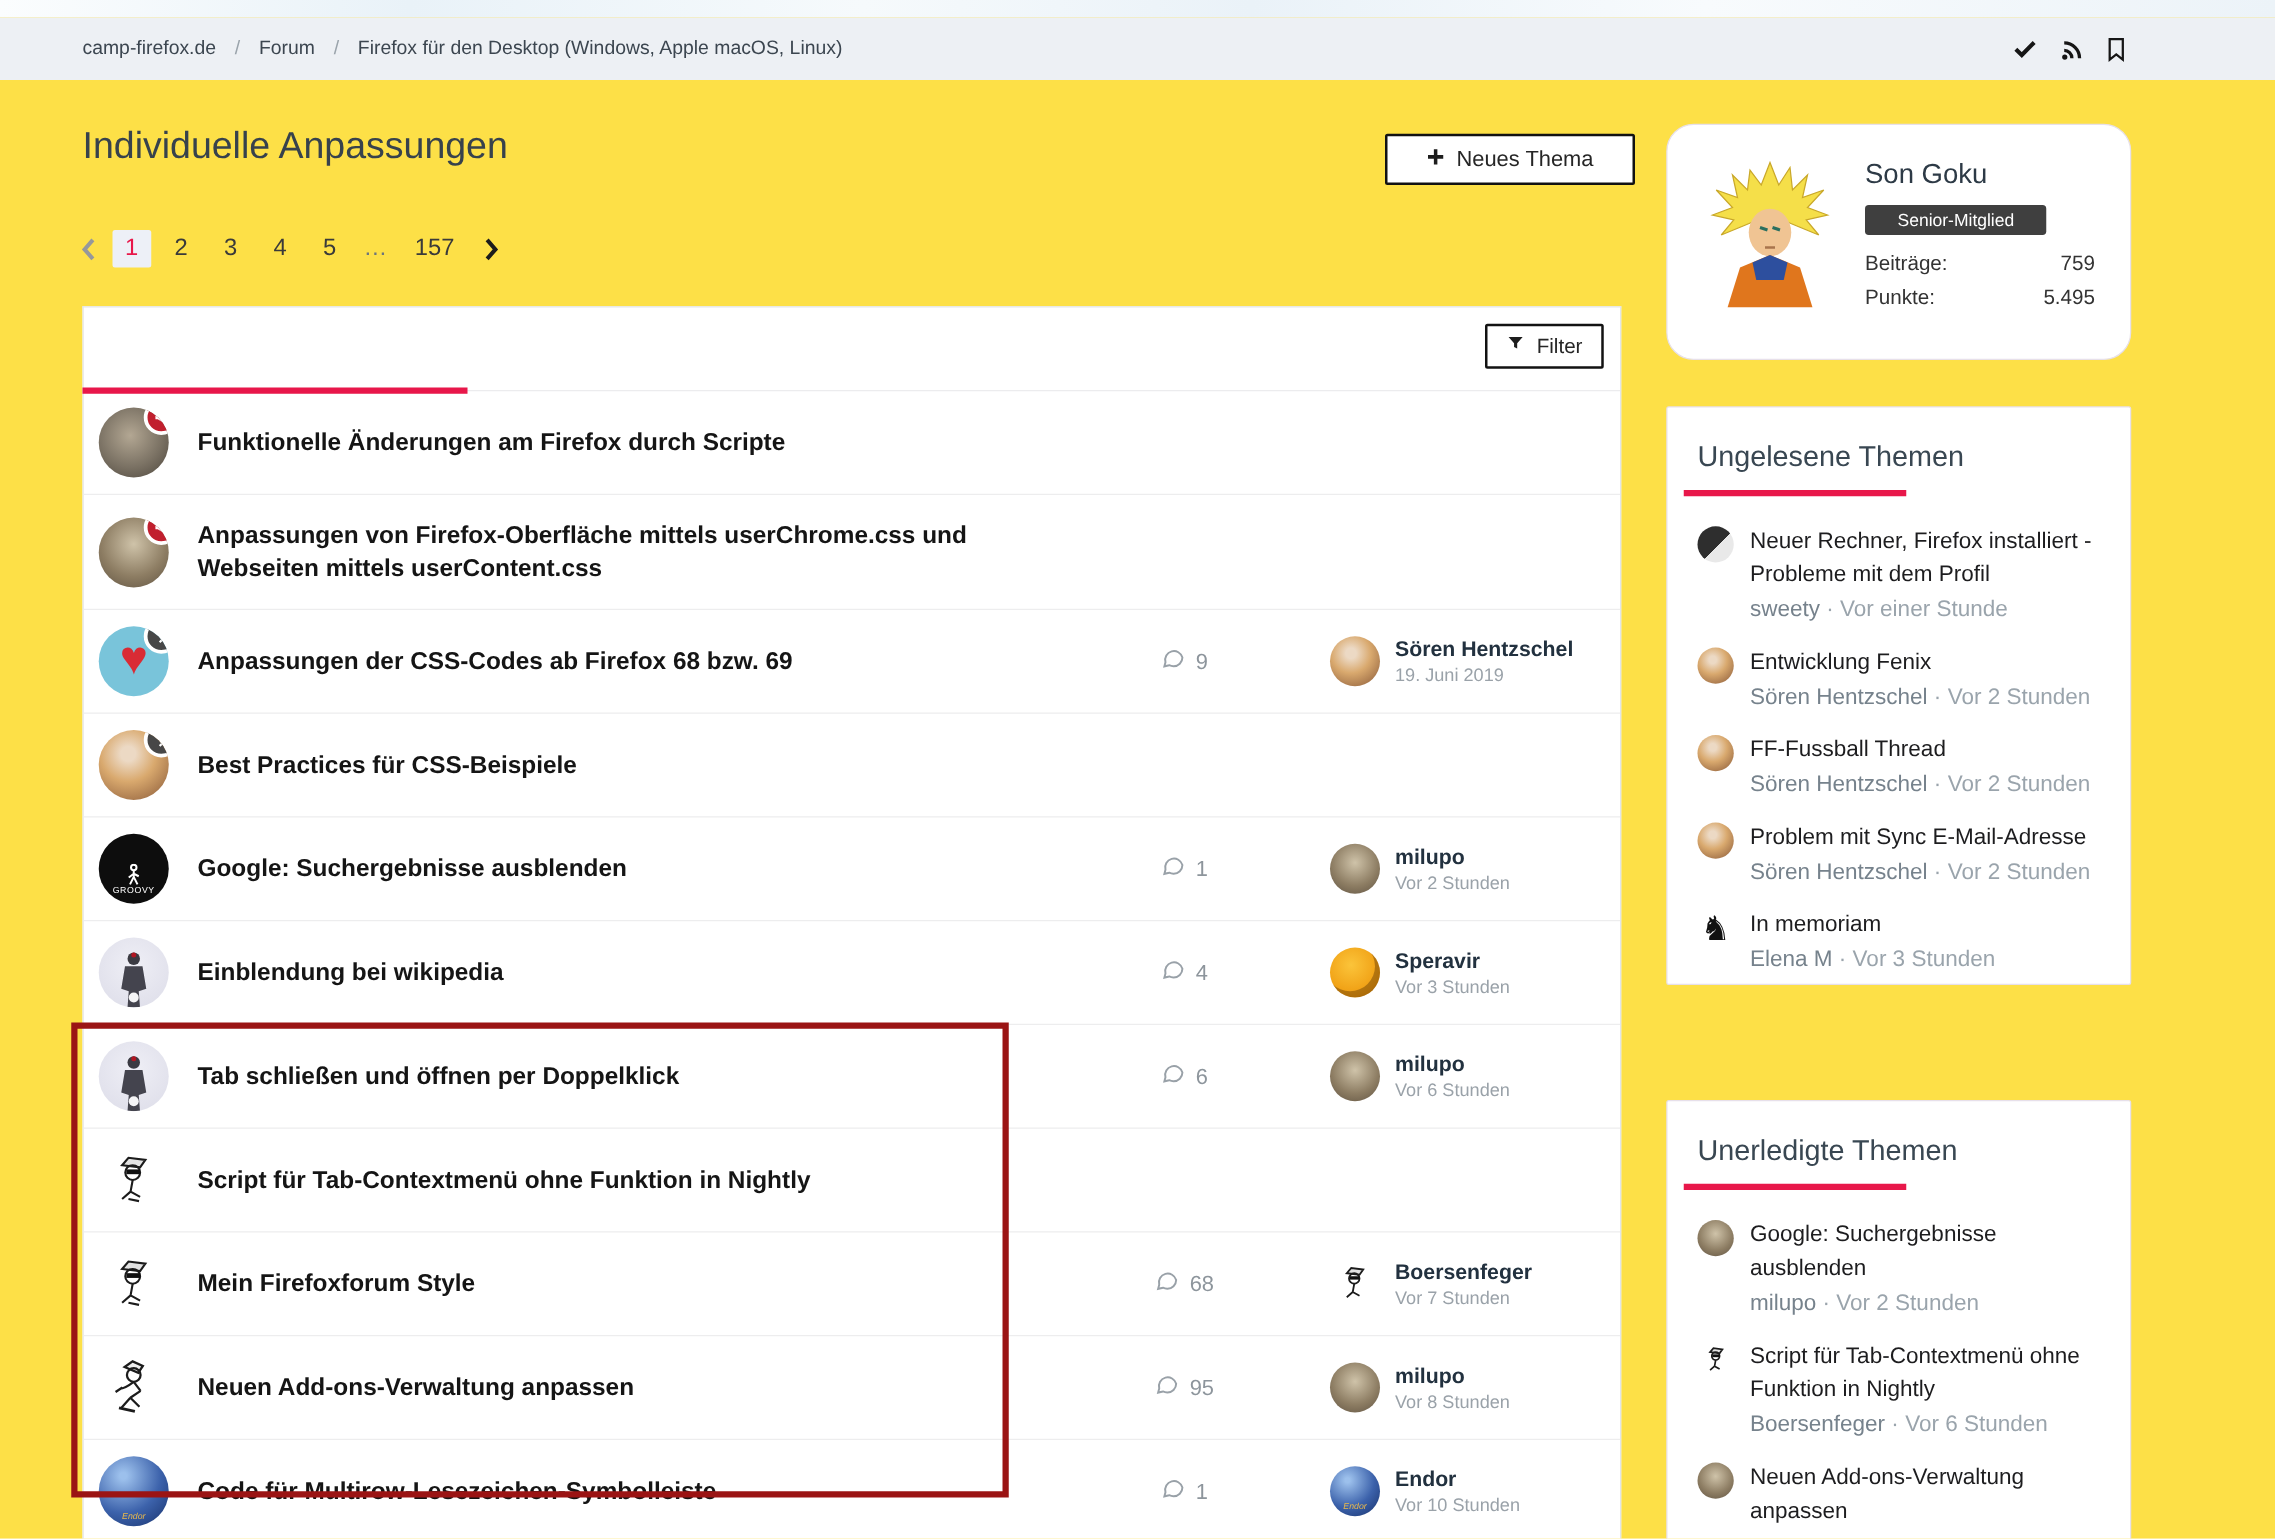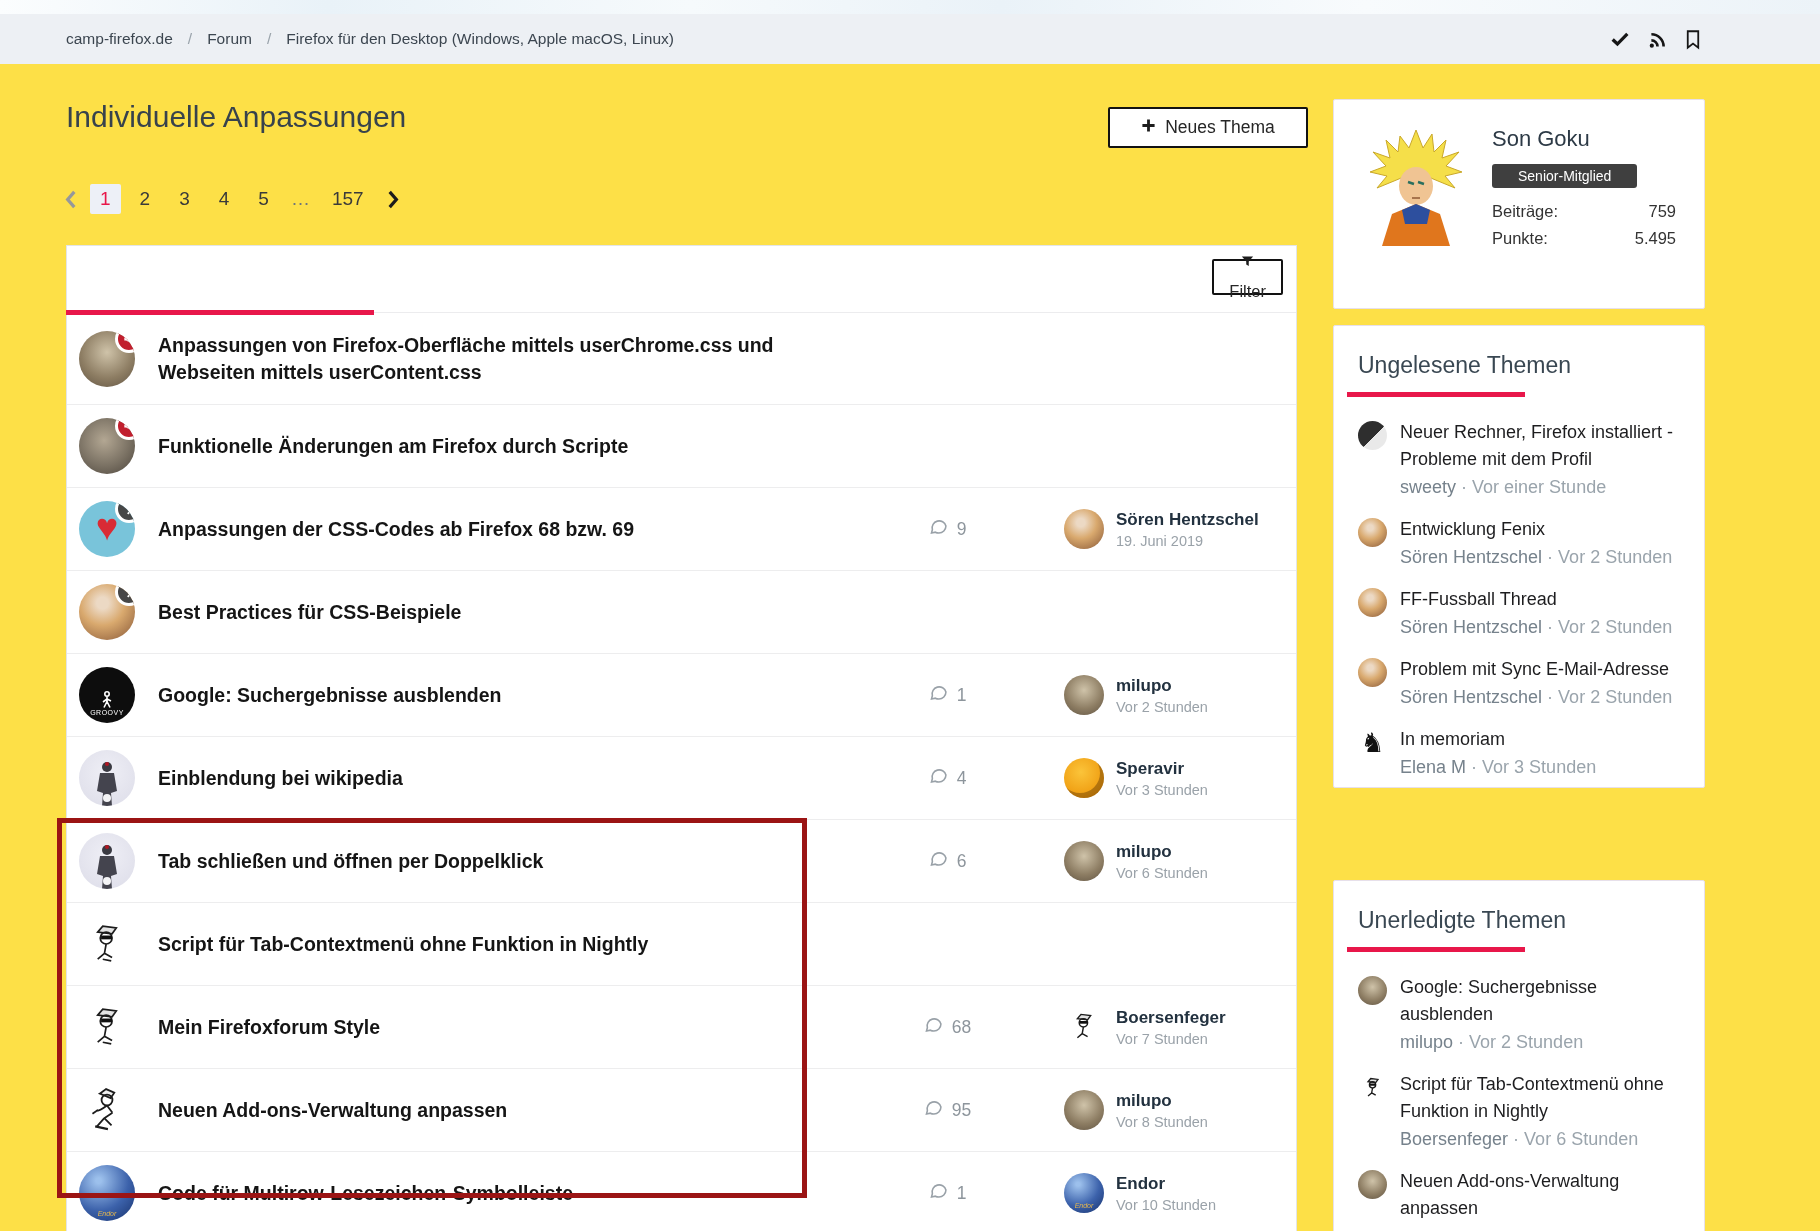--- a/index.html
+++ b/index.html
@@ -28,21 +28,21 @@
   .page-no { padding:4px 10px; border-radius:2px; }
   .page-no.active { background:#edf0f7; color:#e8174a; }
   .page-ellipsis { color:#6d757c; padding:0 3px; }
   .page-chev { display:flex; align-items:center; padding:0 4px; }
 
   
   .panel { position:absolute; left:66px; top:245px; width:1231px; height:990px;
            background:#fff; border:1px solid #e3e5e7; border-bottom:none; }
   .tabstrip { position:relative; height:67px; border-bottom:1px solid #ececee; }
   .tab-underline { position:absolute; left:-1px; bottom:-3px; width:308px; height:5px; background:#e8174a; }
-  .btn-filter { position:absolute; right:13px; top:13px; height:26px; padding:16px 15px; font-size:16.5px; border-width:2px;flex-direction:column; }
+  .btn-filter { position:absolute; right:13px; top:13px; height:26px; padding:16px 15px; font-size:16.5px; border-width:2px; }
 
   .thread-row { display:flex; align-items:center; height:83px; border-bottom:1px solid #ededee; padding-left:12px; }
   .thread-row.tall { height:92px; }
   .t-avatar { position:relative; width:56px; height:56px; border-radius:50%; flex:none; margin-right:23px; }
   .t-title { flex:1; max-width:714px; font-size:19.5px; font-weight:600; color:#151515; line-height:27px; padding-right:18px; cursor:pointer; }
   .t-replies { width:150px; flex:none; display:flex; align-items:center; justify-content:center; gap:8px;
                color:#8d959c; font-size:17.5px; }
   .t-last { width:274px; flex:none; display:flex; align-items:center; gap:12px; padding-left:42px; }
   .t-last .mini-av { width:40px; height:40px; border-radius:50%; flex:none; }
   .t-last .name { font-size:17px; font-weight:600; color:#22313f; cursor:pointer; }
@@ -70,21 +70,21 @@
   .av-endor .e-txt { color:#e7b84d; font-size:7px; margin-bottom:4px; font-style:italic; }
   .av-comic, .av-skater { background:#fff; display:flex; align-items:center; justify-content:center; }
   .av-horse { background:transparent; display:flex; align-items:center; justify-content:center; font-size:27px; color:#111; }
 
   
   .annotation-box { position:absolute; left:57px; top:818px; width:750px; height:380px;
                     border:5px solid #9b1414; z-index:30; pointer-events:none; }
 
   
   .card { position:absolute; left:1333px; width:372px; background:#fff; border:1px solid #e7e0ea; border-radius:2px; }
-  .card-profile { top:99px; height:210px; }
+  .card-profile { top:99px; height:189px;border-radius:22px; }
   .card-unread  { top:309px; height:463px;margin-top:16px; }
   .card-unresolved { top:880px; height:420px; }
 
   .profile-avatar { position:absolute; left:32px; top:28px; width:100px; height:118px; }
   .profile-name { position:absolute; left:158px; top:26px; font-size:22px; color:#2d3a46; cursor:pointer; }
   .profile-badge { position:absolute; left:158px; top:64px; background:#3f3f3f; color:#fff;
                    font-size:14px; padding:4px 26px; border-radius:3px; }
   .profile-stats { position:absolute; left:158px; top:102px; right:28px; font-size:16.5px; color:#333; }
   .profile-stats .row { display:flex; justify-content:space-between; margin-bottom:8px; }
 
@@ -169,42 +169,42 @@
       <button class="btn btn-filter">
         <span>
           <svg width="15" height="15" viewBox="0 0 24 24">
               <path d="M3 4h18l-7 8v7l-4-2.2V12z" fill="#1d1d1d"></path>
             </svg>
         </span>
         <span>Filter</span>
       </button>
     </div>
 
+    <div class="thread-row">
+      <div class="t-avatar av av-kitten">
+        <span class="av-badge red">
+          <svg width="14" height="14" viewBox="0 0 24 24">
+              <path d="M4 9.5v5h3.2L18 21V3L7.2 9.5H4z" fill="#fff"></path>
+            </svg>
+        </span>
+      </div>
+      <div class="t-title">Funktionelle Änderungen am Firefox durch Scripte</div>
+      <div class="t-replies"></div>
+      <div class="t-last"></div>
+    </div>
+
     <div class="thread-row tall">
       <div class="t-avatar av av-wolf">
         <span class="av-badge red">
           <svg width="14" height="14" viewBox="0 0 24 24">
               <path d="M4 9.5v5h3.2L18 21V3L7.2 9.5H4z" fill="#fff"></path>
             </svg>
         </span>
       </div>
       <div class="t-title">Anpassungen von Firefox-Oberfläche mittels userChrome.css und Webseiten mittels userContent.css</div>
-      <div class="t-replies"></div>
-      <div class="t-last"></div>
-    </div>
-
-    <div class="thread-row">
-      <div class="t-avatar av av-kitten">
-        <span class="av-badge red">
-          <svg width="14" height="14" viewBox="0 0 24 24">
-              <path d="M4 9.5v5h3.2L18 21V3L7.2 9.5H4z" fill="#fff"></path>
-            </svg>
-        </span>
-      </div>
-      <div class="t-title">Funktionelle Änderungen am Firefox durch Scripte</div>
       <div class="t-replies"></div>
       <div class="t-last"></div>
     </div>
 
     <div class="thread-row">
       <div class="t-avatar av av-heart">
         <span class="h">♥</span>
         <span class="av-badge dark">
           <svg width="13" height="13" viewBox="0 0 24 24" fill="#fff">
               <circle cx="14.5" cy="9" r="5"></circle>

